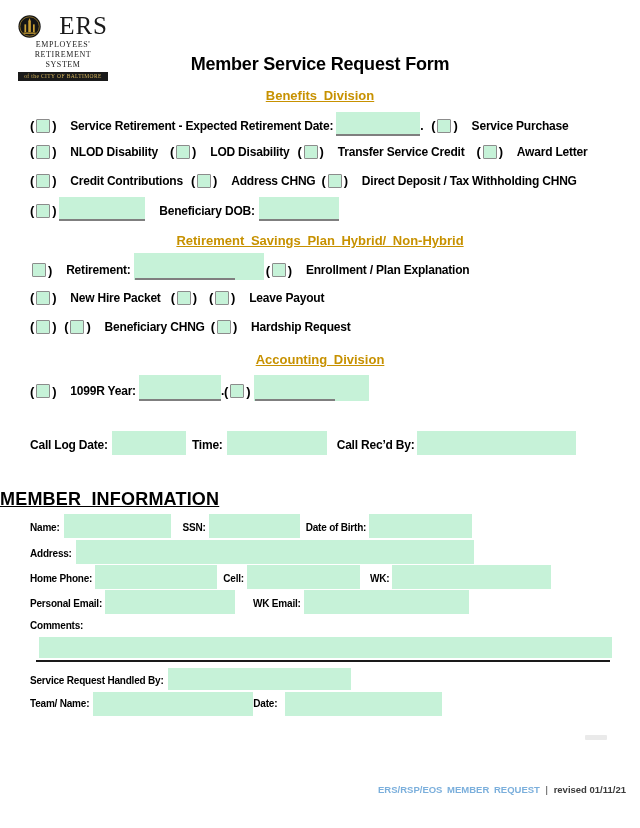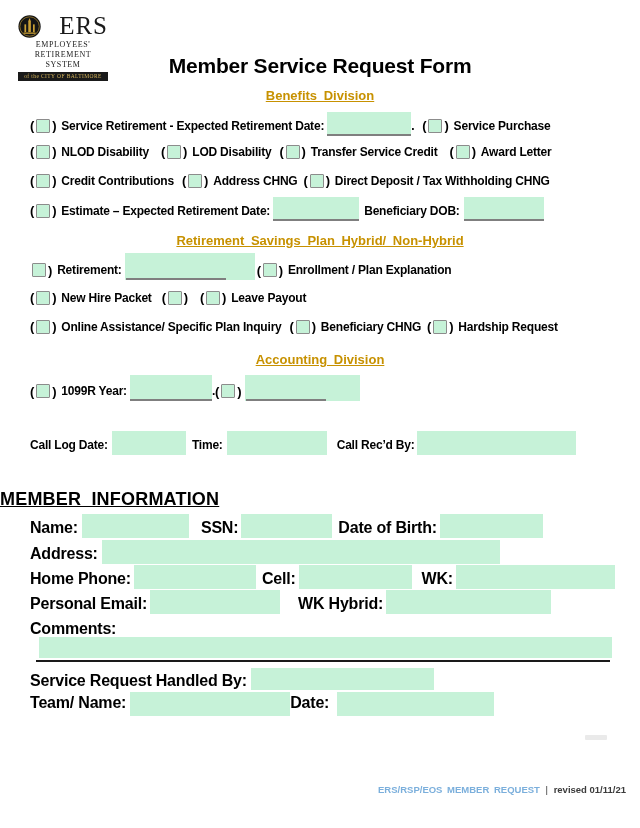--- a/index.html
+++ b/index.html
@@ -12,21 +12,21 @@
     white-space:nowrap;font-weight:bold;font-size:12px;letter-spacing:-0.2px;
   }
   
   .cb{display:inline-flex;align-items:center;}
   .cb i{font-style:normal;}
   .par{font-size:13px;font-weight:bold;}
   .box{
     width:12px;height:12px;display:inline-block;margin:0 2px;
     background:var(--green,#c6f2d8);border:1.5px solid #8c8c8c;border-radius:1px;
   }
-  .lbl{margin-left:5px;}
+  .lbl{margin-left:14px;}
   .gap6{margin-left:6px;} .gap8{margin-left:8px;} .gap10{margin-left:10px;}
   .gap12{margin-left:12px;} .gap18{margin-left:18px;} .gap20{}
   .gap38{}
   
   .field{
     display:inline-block;background:var(--green,#c6f2d8);
     height:22px;margin-top:-3px;position:relative;
   }
   .field.u{border-bottom:2px solid #7f7f7f;}
   .field .ul{position:absolute;left:1px;bottom:0;height:0;border-bottom:2px solid #7f7f7f;}
@@ -37,21 +37,21 @@
     font-size:13px;color:var(--gold,#c79100);word-spacing:3px;
   }
   .sec span{text-decoration:underline;}
   .member-head{
     position:absolute;left:0;width:100%;font-weight:bold;
     font-size:18px;color:#000;word-spacing:5px;letter-spacing:0.2px;
   }
   .member-head span{text-decoration:underline;}
   .title{
     position:absolute;left:0;width:100%;text-align:center;top:54px;
-    font-size:21px;font-weight:bold;letter-spacing:-0.2px;
+    font-size:18px;font-weight:bold;letter-spacing:-0.2px;
   }
   
   .logo{position:absolute;left:18px;top:12px;width:90px;text-align:center;}
   .logo-top{display:flex;align-items:center;justify-content:center;}
   .logo-acronym{
     font-family:"Liberation Serif",serif;font-size:25px;letter-spacing:1px;
     color:#1a1a1a;margin-left:18px;
   }
   .logo-line{
     font-family:"Liberation Serif",serif;font-size:8px;letter-spacing:0.6px;
@@ -73,21 +73,21 @@
     position:absolute;left:585px;top:735px;width:22px;height:5px;
     background:#d9d9d9;opacity:0.55;border-radius:1px;
   }
   .footer{
     position:absolute;right:14px;top:784px;font-size:9.5px;font-weight:bold;
     white-space:nowrap;
   }
   .footer .code{color:var(--blue,#7bafdc);word-spacing:2px;}
   .footer .sep{color:#3b3b3b;margin:0 3px;font-weight:normal;}
   .footer .rev{color:#3b3b3b;}
-  .mlabel{font-size:16px;}
+  .mlabel{font-size:10px;}
 </style>
 </head>
 <body>
 
 <div class="logo">
   <div class="logo-top">
     <svg width="27" height="27" viewBox="0 0 27 27">
       <circle cx="13.5" cy="13.5" r="13" fill="#151515"></circle>
       <circle cx="13.5" cy="13.5" r="11.3" fill="none" stroke="#c99f35" stroke-width="0.7"></circle>
       <rect x="12" y="7" width="3" height="13" fill="#c99f35"></rect>
@@ -172,21 +172,20 @@
     </span>
   <span class="lbl">Direct Deposit / Tax Withholding CHNG</span>
 </div>
 
 <div class="row" style="top:200px">
   <span class="cb">
       <i class="par">(</i>
       <i class="box"></i>
       <i class="par">)</i>
     </span>
-  <span class="lbl">Estimate – Expected Retirement Date:</span>
   <span class="field u" style="width:86px;margin-left:3px"></span>
   <span class="lbl gap20">Beneficiary DOB:</span>
   <span class="field u" style="width:80px;margin-left:4px"></span>
 </div>
 
 <div class="sec" style="top:233px"><span>Retirement Savings Plan Hybrid/ Non-Hybrid</span></div>
 
 <div class="row" style="top:260px">
   <span class="cb">
       <i class="box"></i>
@@ -223,21 +222,20 @@
     </span>
   <span class="lbl">Leave Payout</span>
 </div>
 
 <div class="row" style="top:319px">
   <span class="cb">
       <i class="par">(</i>
       <i class="box"></i>
       <i class="par">)</i>
     </span>
-  <span class="lbl">Online Assistance/ Specific Plan Inquiry</span>
   <span class="cb gap8">
       <i class="par">(</i>
       <i class="box"></i>
       <i class="par">)</i>
     </span>
   <span class="lbl">Beneficiary CHNG</span>
   <span class="cb gap6">
       <i class="par">(</i>
       <i class="box"></i>
       <i class="par">)</i>
@@ -296,21 +294,21 @@
   <span class="field" style="width:122px;height:24px;margin-left:3px"></span>
   <span class="mlabel gap6">Cell:</span>
   <span class="field" style="width:113px;height:24px;margin-left:3px"></span>
   <span class="mlabel gap10">WK:</span>
   <span class="field" style="width:159px;height:24px;margin-left:3px"></span>
 </div>
 
 <div class="row" style="top:593px">
   <span class="mlabel">Personal Email:</span>
   <span class="field" style="width:130px;height:24px;margin-left:3px"></span>
-  <span class="mlabel gap18">WK Hybrid:</span>
+  <span class="mlabel gap18">WK Email:</span>
   <span class="field" style="width:165px;height:24px;margin-left:3px"></span>
 </div>
 
 <div class="row" style="top:620px">
   <span class="mlabel">Comments:</span>
 </div>
 <div class="comments-field"></div>
 
 <div class="divider"></div>
 

